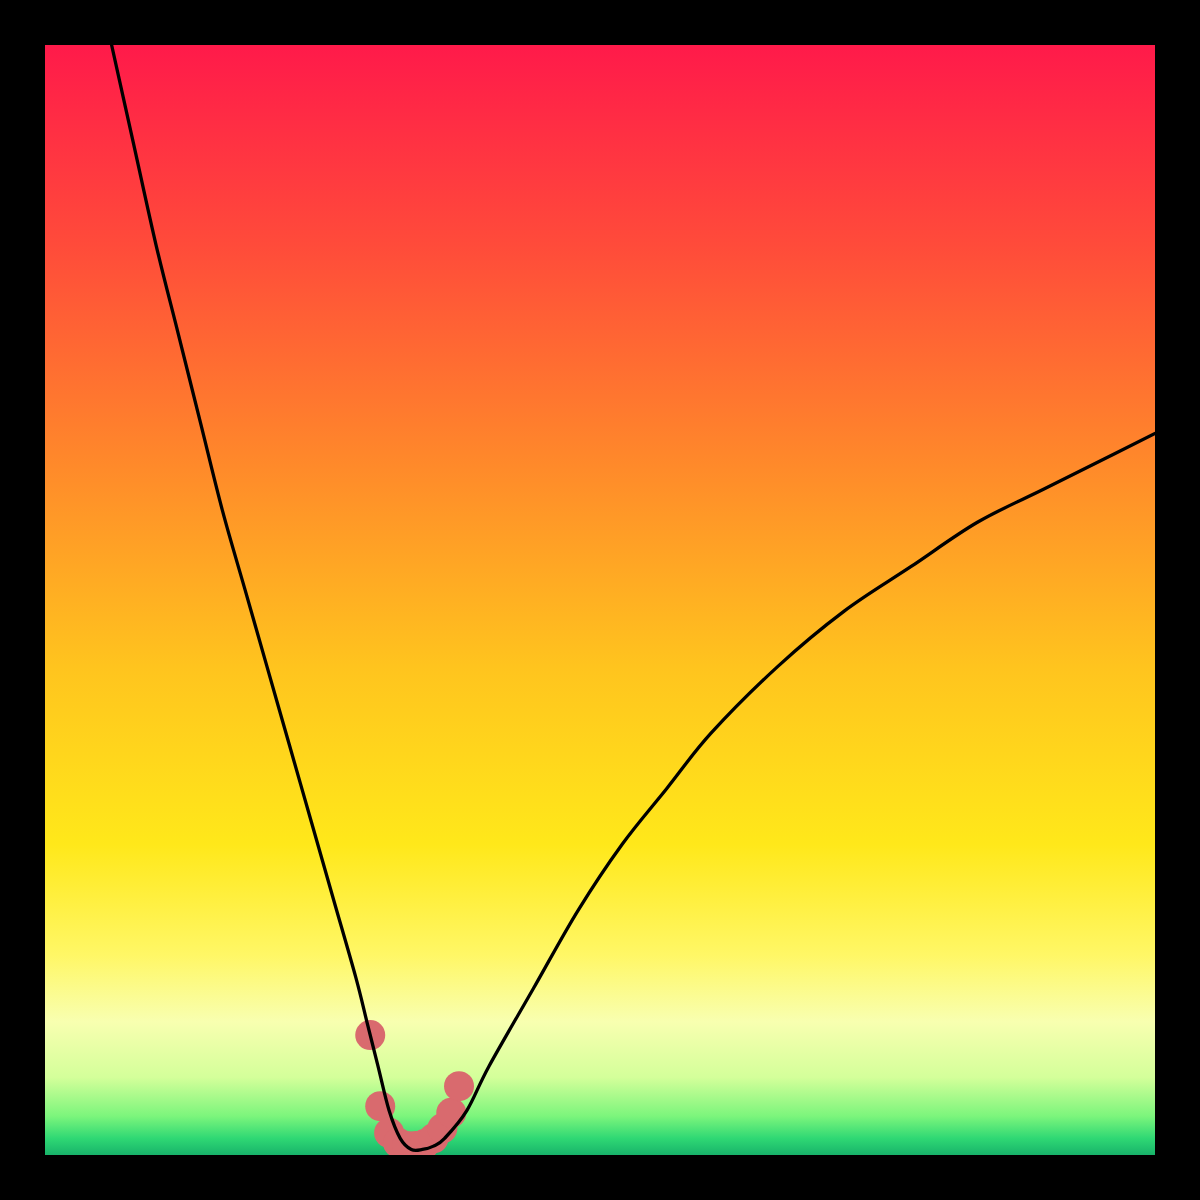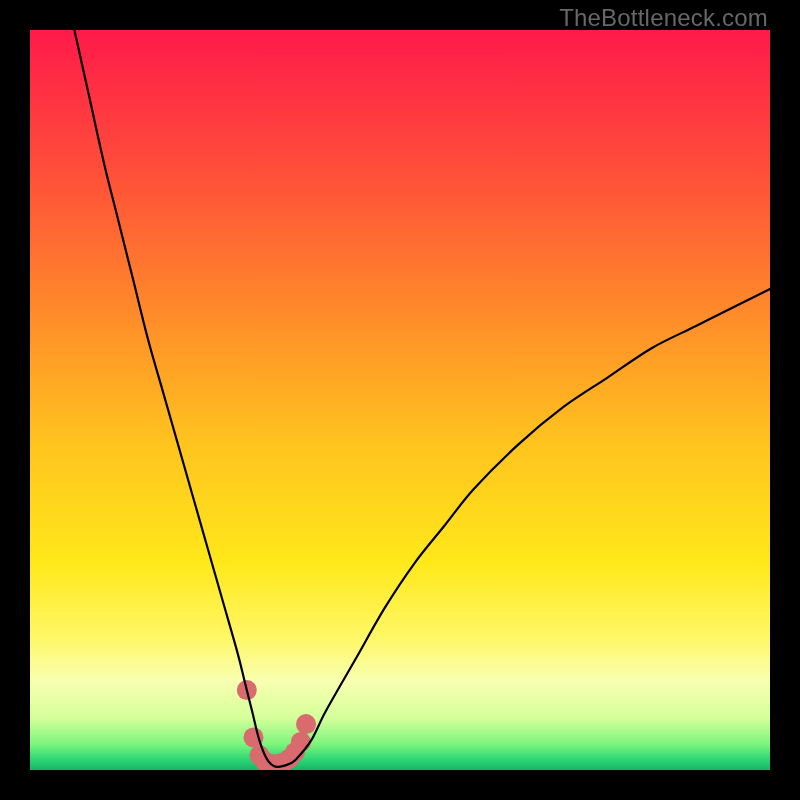--- a/index.html
+++ b/index.html
@@ -84,14 +84,13 @@
           <circle cx="247.16" cy="734.08" r="10" fill="#d96a6e"></circle>
           <circle cx="253.08" cy="732.60" r="10" fill="#d96a6e"></circle>
           <circle cx="259.00" cy="728.90" r="10" fill="#d96a6e"></circle>
           <circle cx="264.92" cy="722.24" r="10" fill="#d96a6e"></circle>
           <circle cx="270.84" cy="711.88" r="10" fill="#d96a6e"></circle>
           <circle cx="276.02" cy="694.12" r="10" fill="#d96a6e"></circle>
         </g>
       <path id="curve-path" fill="none" stroke-width="2.2" stroke-linecap="round" stroke-linejoin="round" d="M 44.40 0.00 C 46.87 11.10, 54.27 44.40, 59.20 66.60 C 64.13 88.80, 69.07 112.23, 74.00 133.20 C 78.93 154.17, 83.87 172.67, 88.80 192.40 C 93.73 212.13, 98.67 231.87, 103.60 251.60 C 108.53 271.33, 113.47 292.30, 118.40 310.80 C 123.33 329.30, 128.27 345.33, 133.20 362.60 C 138.13 379.87, 143.07 397.13, 148.00 414.40 C 152.93 431.67, 157.87 448.93, 162.80 466.20 C 167.73 483.47, 172.67 500.73, 177.60 518.00 C 182.53 535.27, 187.47 552.53, 192.40 569.80 C 197.33 587.07, 203.50 608.03, 207.20 621.60 C 210.90 635.17, 212.13 641.33, 214.60 651.20 C 217.07 661.07, 219.53 670.93, 222.00 680.80 C 224.47 690.67, 226.93 702.38, 229.40 710.40 C 231.87 718.42, 234.33 724.58, 236.80 728.90 C 239.27 733.22, 241.73 735.07, 244.20 736.30 C 246.67 737.53, 249.13 736.67, 251.60 736.30 C 254.07 735.93, 256.53 735.31, 259.00 734.08 C 261.47 732.85, 262.70 732.85, 266.40 728.90 C 270.10 724.95, 276.27 718.42, 281.20 710.40 C 286.13 702.38, 288.60 694.37, 296.00 680.80 C 303.40 667.23, 315.73 646.27, 325.60 629.00 C 335.47 611.73, 345.33 593.23, 355.20 577.20 C 365.07 561.17, 374.93 546.37, 384.80 532.80 C 394.67 519.23, 404.53 508.13, 414.40 495.80 C 424.27 483.47, 431.67 472.37, 444.00 458.80 C 456.33 445.23, 473.60 427.97, 488.40 414.40 C 503.20 400.83, 518.00 388.50, 532.80 377.40 C 547.60 366.30, 562.40 357.67, 577.20 347.80 C 592.00 337.93, 606.80 326.83, 621.60 318.20 C 636.40 309.57, 651.20 303.40, 666.00 296.00 C 680.80 288.60, 698.07 279.97, 710.40 273.80 C 722.73 267.63, 735.07 261.47, 740.00 259.00" stroke="#000000"></path>
     </svg>
   </div>
-  <div class="watermark">TheBottleneck.com</div>
 </div>
 
 </body></html>

